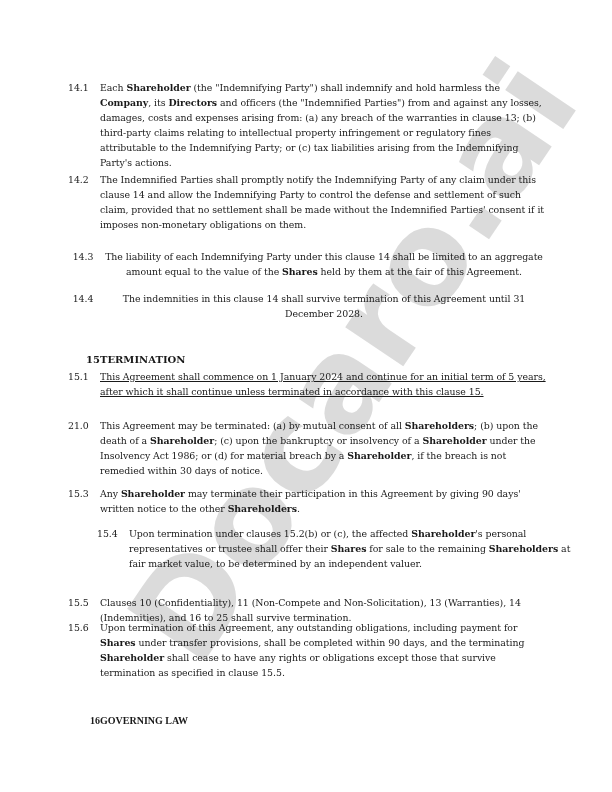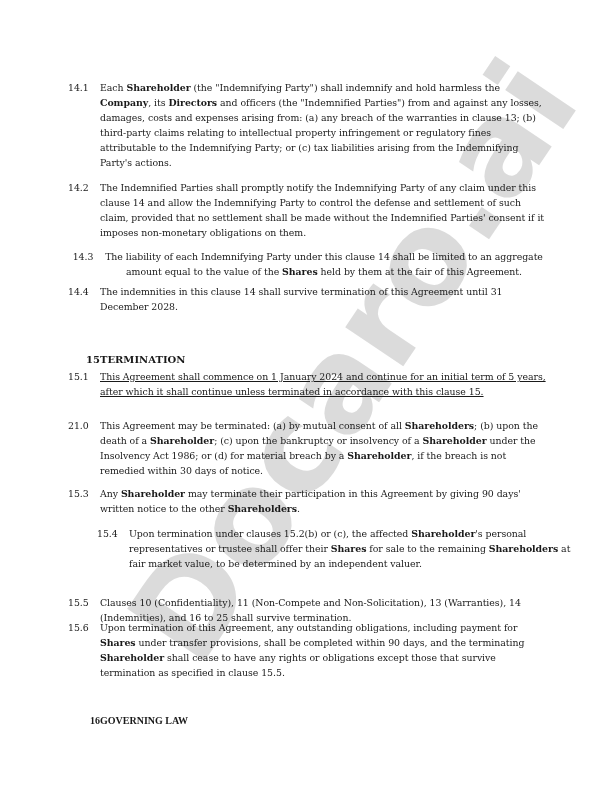--- a/index.html
+++ b/index.html
@@ -95,29 +95,29 @@
 
 <div class="page">
   <div class="watermark">Docaro.ai</div>
 
   <div class="content">
     <div id="clauses14">
         <div class="clause" style="top: 80px;">
           <span class="num">14.1</span>
           <div class="body"><span>Each </span><b>Shareholder</b><span> (the "Indemnifying Party") shall indemnify and hold harmless the </span><b>Company</b><span>, its </span><b>Directors</b><span> and officers (the "Indemnified Parties") from and against any losses, damages, costs and expenses arising from: (a) any breach of the warranties in clause 13; (b) third-party claims relating to intellectual property infringement or regulatory fines attributable to the Indemnifying Party; or (c) tax liabilities arising from the Indemnifying Party's actions.</span></div>
         </div>
-        <div class="clause" style="top: 180px;">
+        <div class="clause" style="top: 172px;">
           <span class="num">14.2</span>
           <div class="body"><span>The Indemnified Parties shall promptly notify the Indemnifying Party of any claim under this clause 14 and allow the Indemnifying Party to control the defense and settlement of such claim, provided that no settlement shall be made without the Indemnified Parties' consent if it imposes non-monetary obligations on them.</span></div>
         </div>
         <div class="clause" style="top: 249px; text-align: center;">
           <span class="num">14.3</span>
           <div class="body"><span>The liability of each Indemnifying Party under this clause 14 shall be limited to an aggregate amount equal to the value of the </span><b>Shares</b><span> held by them at the fair of this Agreement.</span></div>
         </div>
-        <div class="clause" style="top: 284px;">
+        <div class="clause" style="top: 291px; text-align: center;">
           <span class="num">14.4</span>
           <div class="body"><span>The indemnities in this clause 14 shall survive termination of this Agreement until 31 December 2028.</span></div>
         </div>
       </div>
 
     <div class="heading" id="sec15" style="top: 352px;">
       <span class="hnum"><span>15</span></span><span class="htitle">TERMINATION</span>
     </div>
 
     <div id="clauses15">

